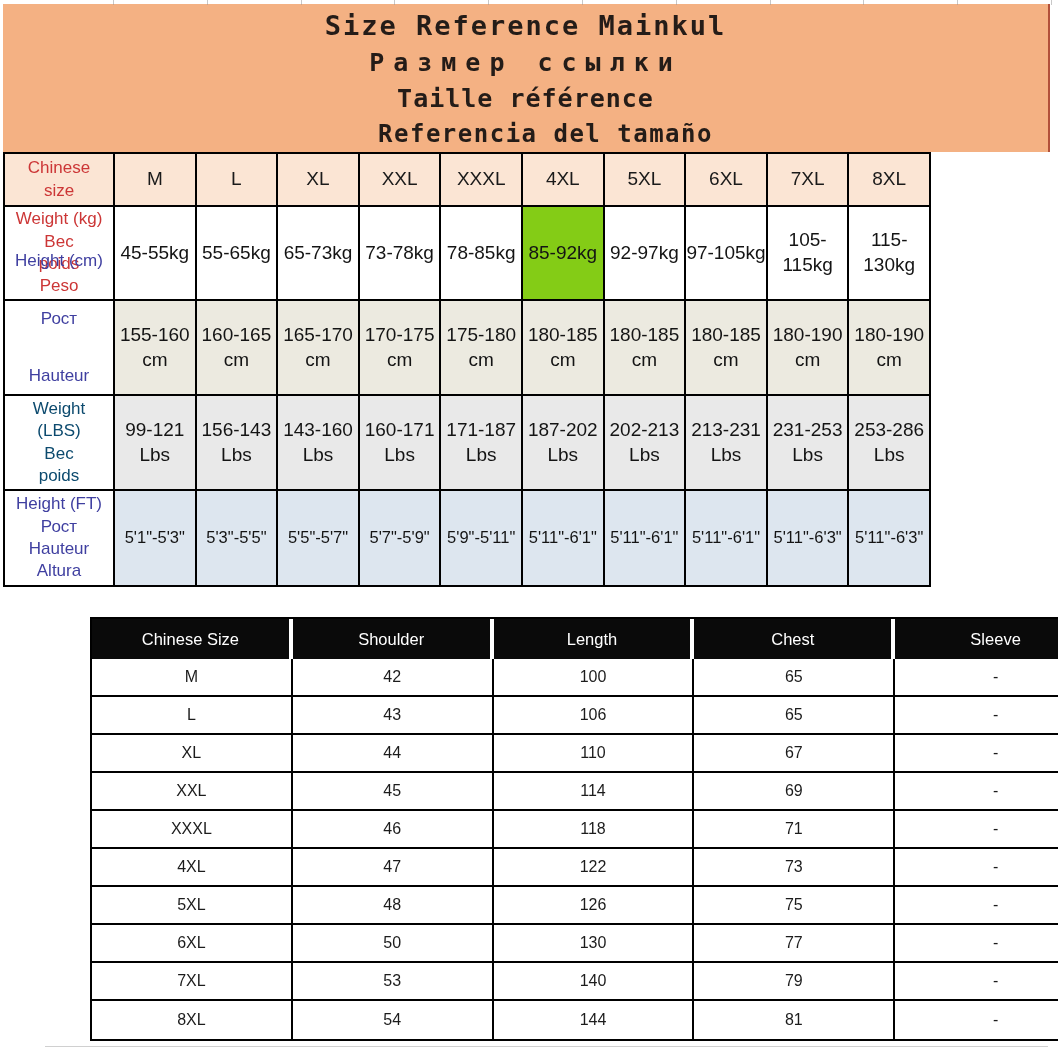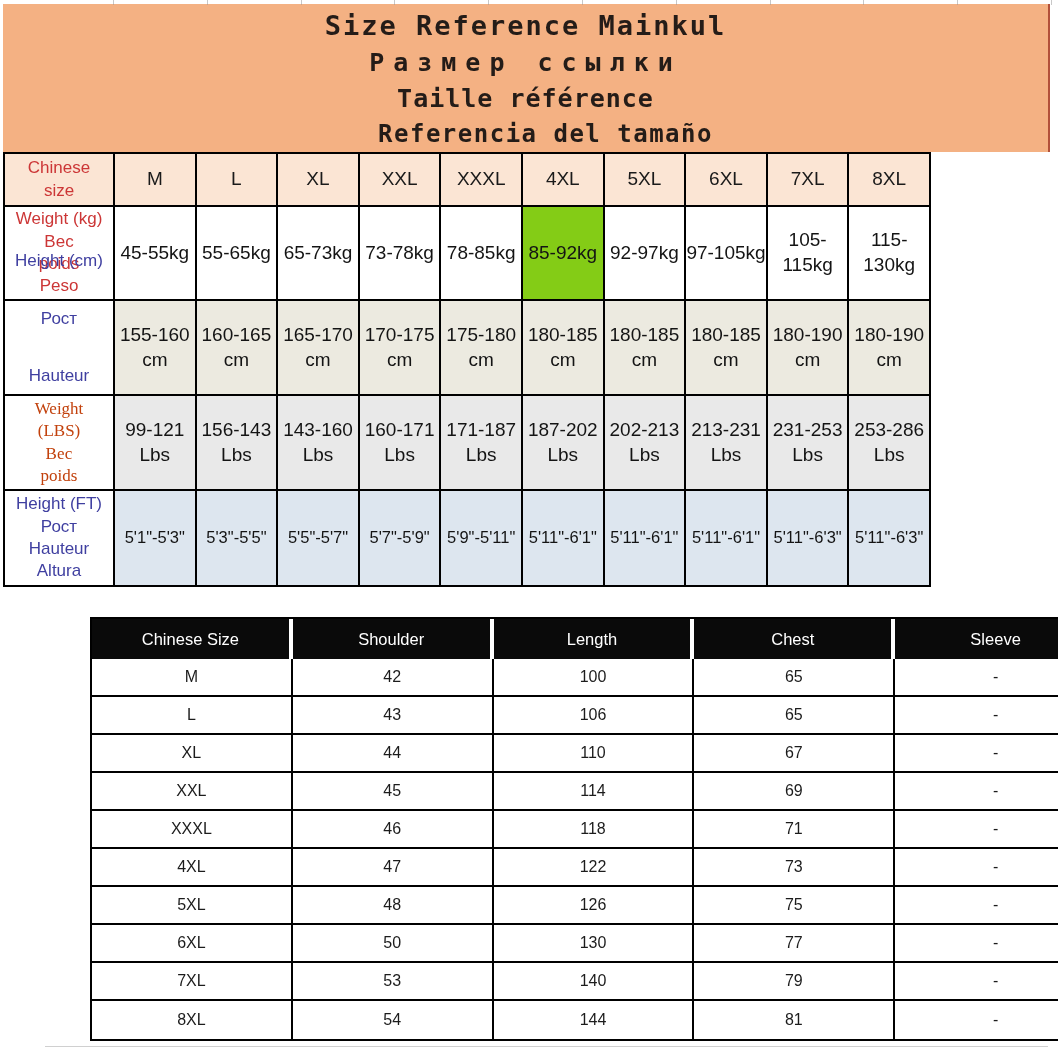--- a/index.html
+++ b/index.html
@@ -152,21 +152,21 @@
         <div>cm</div>
       </div>
       <div class="cell val height-cm" style="background: rgb(236, 234, 224);">
         <div>180-190</div>
         <div>cm</div>
       </div>
       <div class="cell val height-cm" style="background: rgb(236, 234, 224);">
         <div>180-190</div>
         <div>cm</div>
       </div>
-      <div class="cell rlabel" style="color: #c2410c; font-family: Liberation Serif, serif;">
+      <div class="cell rlabel" style="color: #0c4a6e;">
         <div>Weight</div>
         <div>(LBS)</div>
         <div>Вес</div>
         <div>poids</div>
       </div>
       <div class="cell val weight-lbs" style="background: rgb(233, 233, 233);">
         <div>99-121</div>
         <div>Lbs</div>
       </div>
       <div class="cell val weight-lbs" style="background: rgb(233, 233, 233);">

